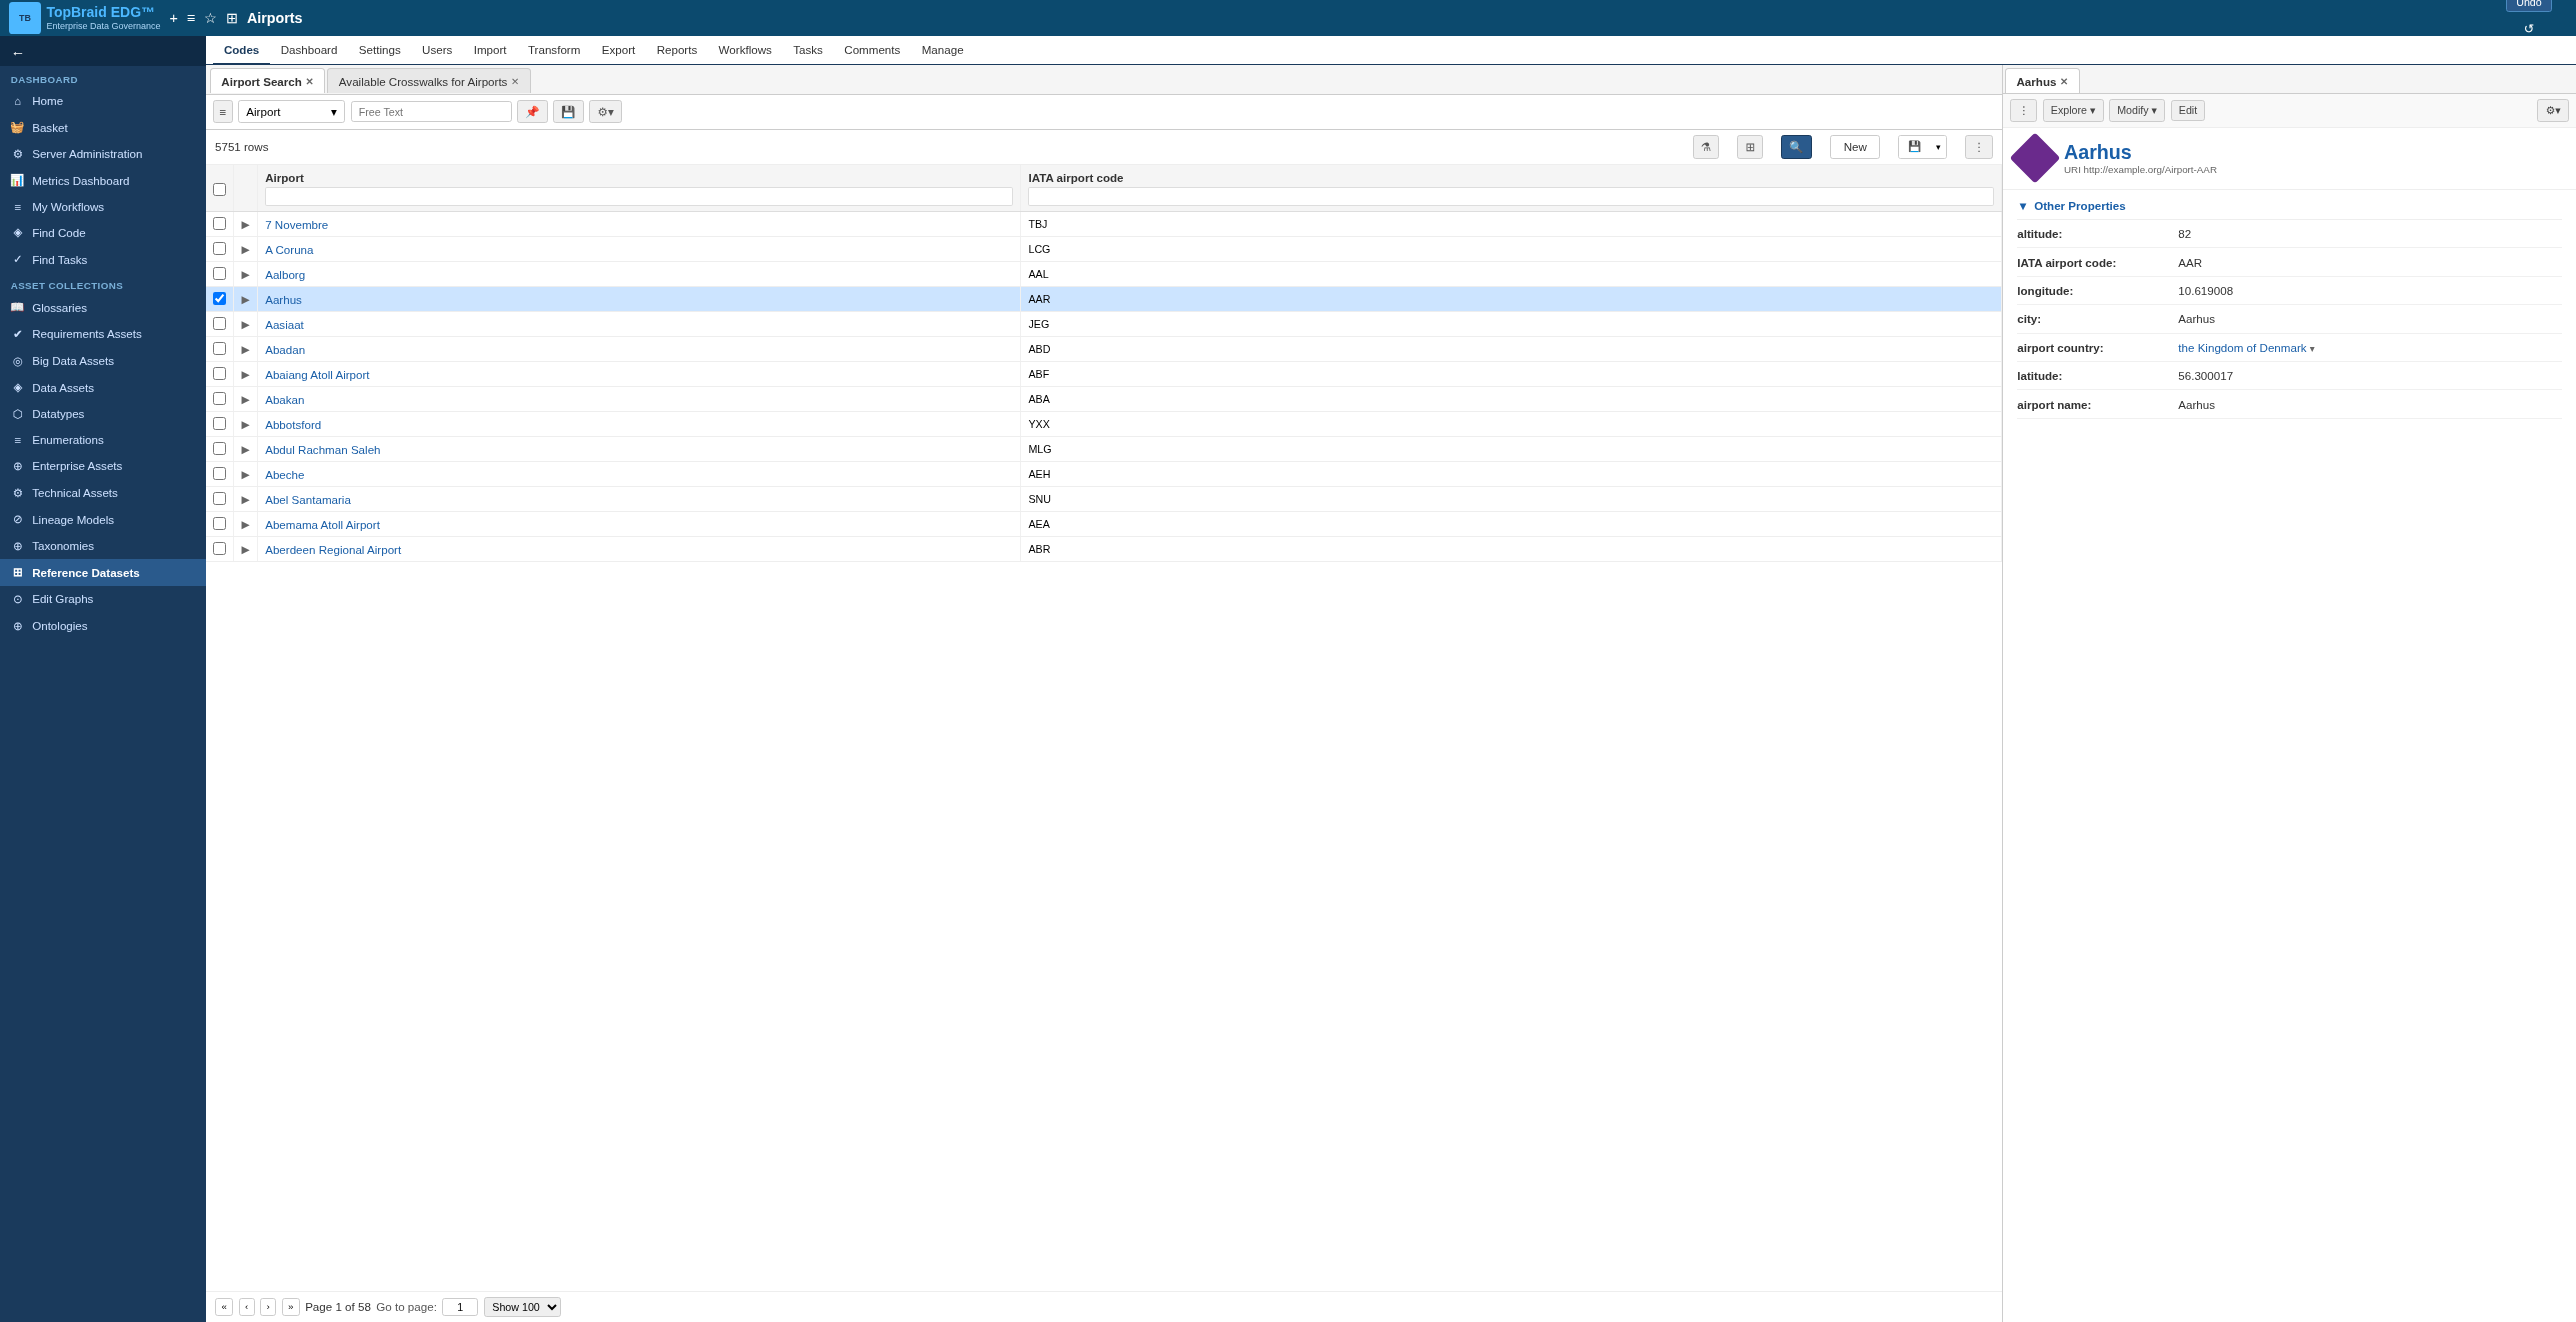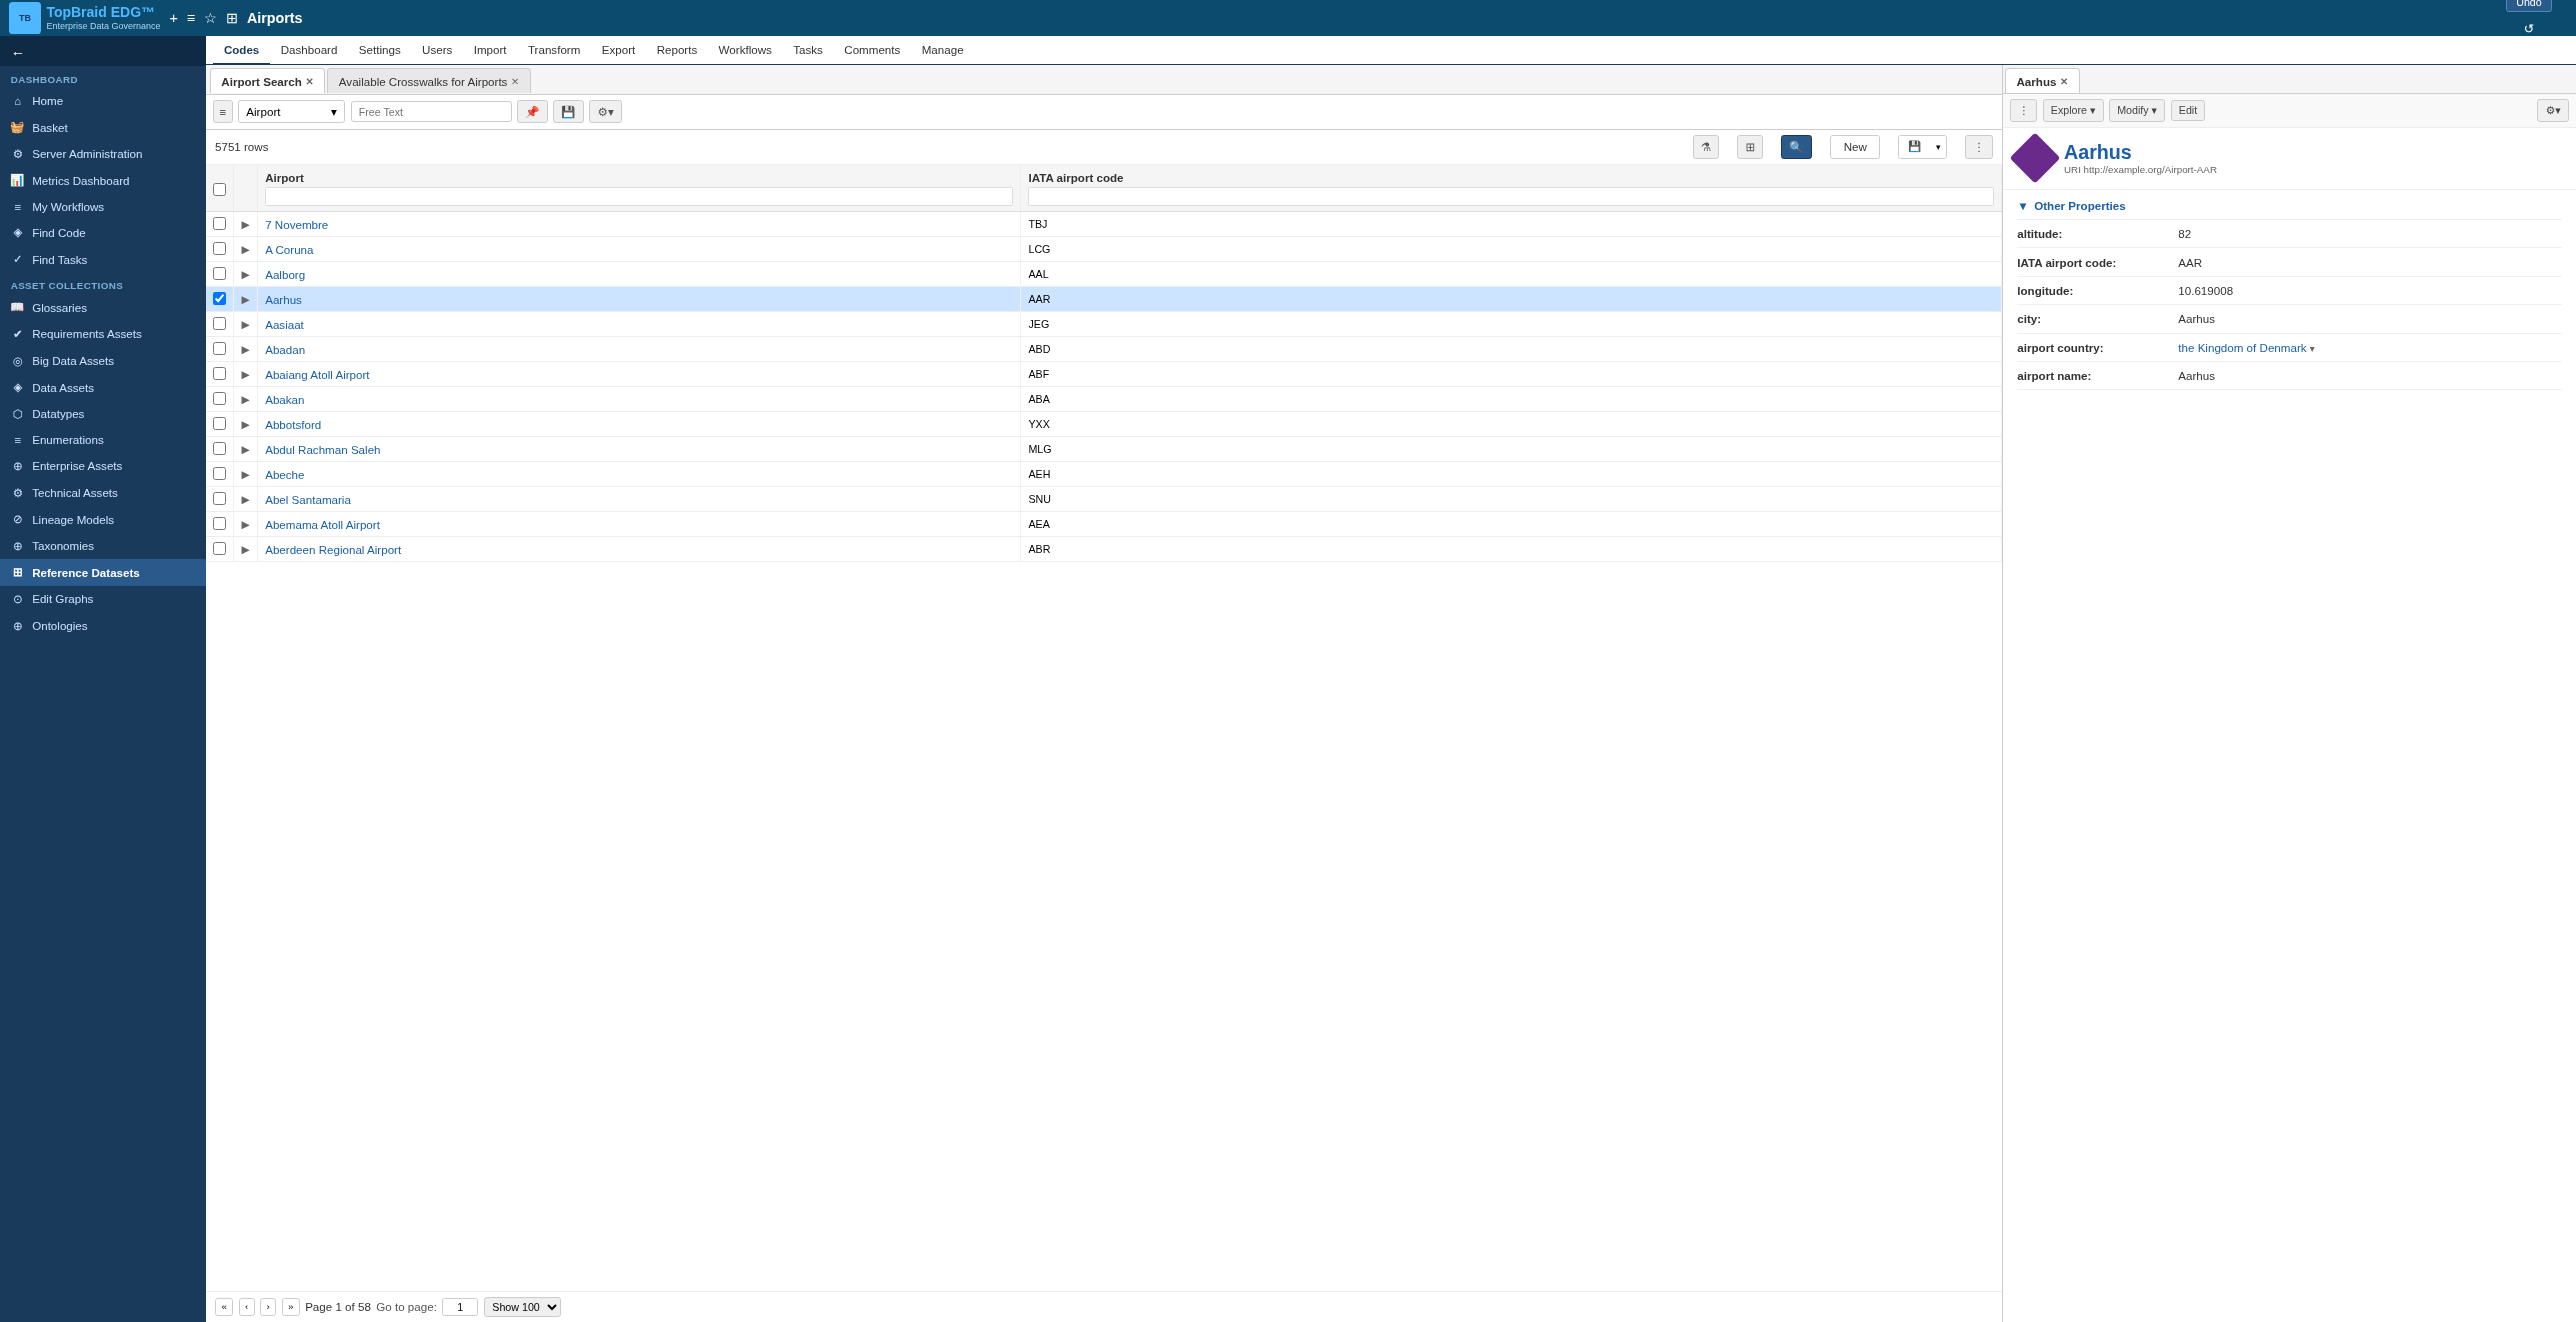--- a/index.html
+++ b/index.html
@@ -581,20 +581,24 @@
   </div>
               <div class="prop-row">
     <div class="prop-label">city:</div>
     <div class="prop-value"><span>Aarhus</span></div>
   </div>
               <div class="prop-row">
     <div class="prop-label">airport country:</div>
     <div class="prop-value"><a class="prop-link">the Kingdom of Denmark</a> <span class="prop-dropdown">▾</span></div>
   </div>
               <div class="prop-row">
+    <div class="prop-label">latitude:</div>
+    <div class="prop-value"><span>56.300017</span></div>
+  </div>
+              <div class="prop-row">
     <div class="prop-label">airport name:</div>
     <div class="prop-value"><span>Aarhus</span></div>
   </div>
             </div>
         </div>
       </div>
 
     </div>
   </div>
 </div>

